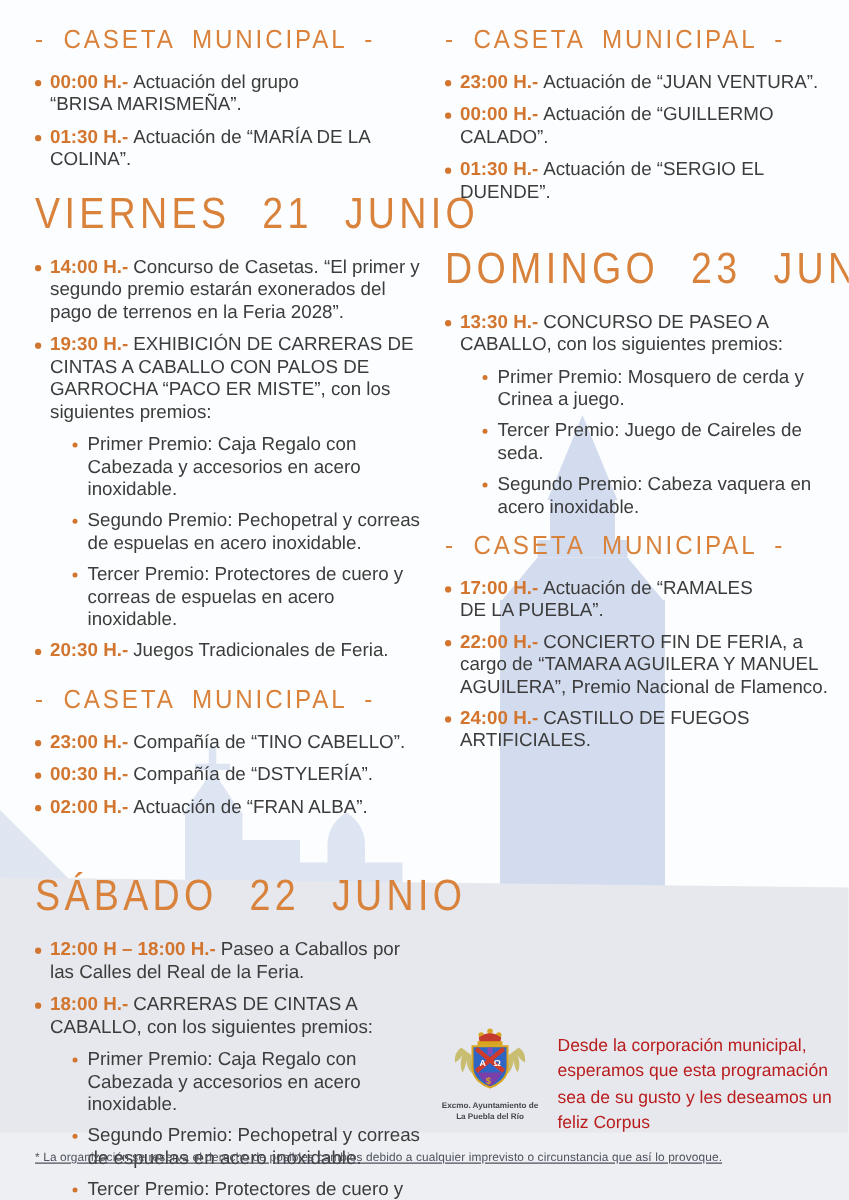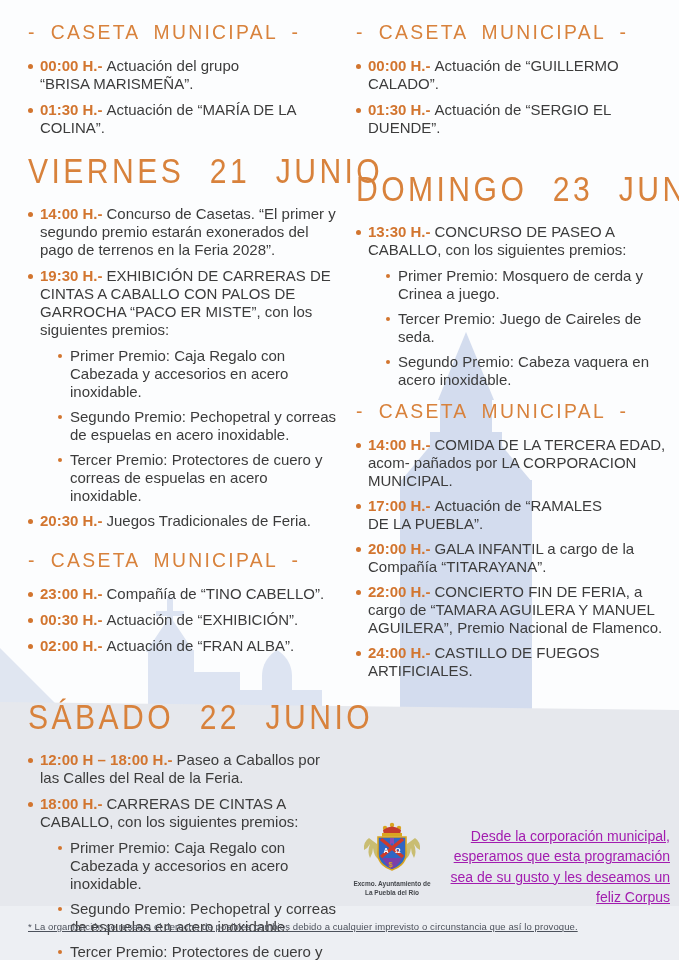--- a/index.html
+++ b/index.html
@@ -57,23 +57,22 @@
 
   .footer-block{
     position:absolute;left:348px;top:820px;width:322px;z-index:2;
     display:flex;align-items:flex-start;gap:10px;
   }
   .crest{width:88px;text-align:center;flex:0 0 88px;}
   .crest-caption{
     font-size:6.5px;font-weight:bold;color:#44474c;line-height:1.35;margin-top:2px;
   }
   .closing-message{
-    flex:1;text-align:right;color:#a21caf;font-size:14px;line-height:1.45;
+    flex:1;text-align:left;color:#b91c1c;font-size:14px;line-height:1.45;
     margin-top:6px;
-    text-decoration:underline;
   }
   .disclaimer{
     position:absolute;left:28px;top:921px;z-index:2;
     font-size:9.5px;color:#4d525c;letter-spacing:0.1px;text-decoration:underline;
   }
 </style>
 </head>
 <body>
 
 <svg class="bg" width="679" height="960" viewBox="0 0 679 960">
@@ -144,21 +143,21 @@
         </div>
       </div>
       <div class="section caseta">
         <div class="caseta-header">- CASETA MUNICIPAL -</div>
         <div class="item">
           <span class="bullet"></span>
           <div class="item-body"><span class="time">23:00 H.-</span><span class="text">Compañía de “TINO CABELLO”.</span></div>
         </div>
         <div class="item">
           <span class="bullet"></span>
-          <div class="item-body"><span class="time">00:30 H.-</span><span class="text">Actuación de “EXHIBICIÓN”.</span></div>
+          <div class="item-body"><span class="time">00:30 H.-</span><span class="text">Compañía de “DSTYLERÍA”.</span></div>
         </div>
         <div class="item">
           <span class="bullet"></span>
           <div class="item-body"><span class="time">02:00 H.-</span><span class="text">Actuación de “FRAN ALBA”.</span></div>
         </div>
       </div>
       <div class="section day">
         <div class="day-header">SÁBADO 22 JUNIO</div>
         <div class="item">
           <span class="bullet"></span>
@@ -180,20 +179,24 @@
           <span class="bullet"></span>
           <div class="item-body"><span class="text">Tercer Premio: Protectores de cuero y correas de espuelas en acero inoxidable.</span></div>
         </div>
       </div>
     </div>
   <div class="col col-right">
       <div class="section caseta">
         <div class="caseta-header">- CASETA MUNICIPAL -</div>
         <div class="item">
           <span class="bullet"></span>
+          <div class="item-body"><span class="time">23:00 H.-</span><span class="text">Actuación de “JUAN VENTURA”.</span></div>
+        </div>
+        <div class="item">
+          <span class="bullet"></span>
           <div class="item-body"><span class="time">00:00 H.-</span><span class="text">Actuación de “GUILLERMO CALADO”.</span></div>
         </div>
         <div class="item">
           <span class="bullet"></span>
           <div class="item-body"><span class="time">01:30 H.-</span><span class="text">Actuación de “SERGIO EL DUENDE”.</span></div>
         </div>
       </div>
       <div class="section day">
         <div class="day-header">DOMINGO 23 JUNIO</div>
         <div class="item">
@@ -210,30 +213,22 @@
         </div>
         <div class="item sub">
           <span class="bullet"></span>
           <div class="item-body"><span class="text">Segundo Premio: Cabeza vaquera en acero inoxidable.</span></div>
         </div>
       </div>
       <div class="section caseta">
         <div class="caseta-header">- CASETA MUNICIPAL -</div>
         <div class="item">
           <span class="bullet"></span>
-          <div class="item-body"><span class="time">14:00 H.-</span><span class="text">COMIDA DE LA TERCERA EDAD, acom- pañados por LA CORPORACION MUNICIPAL.</span></div>
-        </div>
-        <div class="item">
-          <span class="bullet"></span>
           <div class="item-body"><span class="time">17:00 H.-</span><span class="text">Actuación de “RAMALES
 DE LA PUEBLA”.</span></div>
-        </div>
-        <div class="item">
-          <span class="bullet"></span>
-          <div class="item-body"><span class="time">20:00 H.-</span><span class="text">GALA INFANTIL a cargo de la Compañía “TITARAYANA”.</span></div>
         </div>
         <div class="item">
           <span class="bullet"></span>
           <div class="item-body"><span class="time">22:00 H.-</span><span class="text">CONCIERTO FIN DE FERIA, a cargo de “TAMARA AGUILERA Y MANUEL AGUILERA”, Premio Nacional de Flamenco.</span></div>
         </div>
         <div class="item">
           <span class="bullet"></span>
           <div class="item-body"><span class="time">24:00 H.-</span><span class="text">CASTILLO DE FUEGOS ARTIFICIALES.</span></div>
         </div>
       </div>

